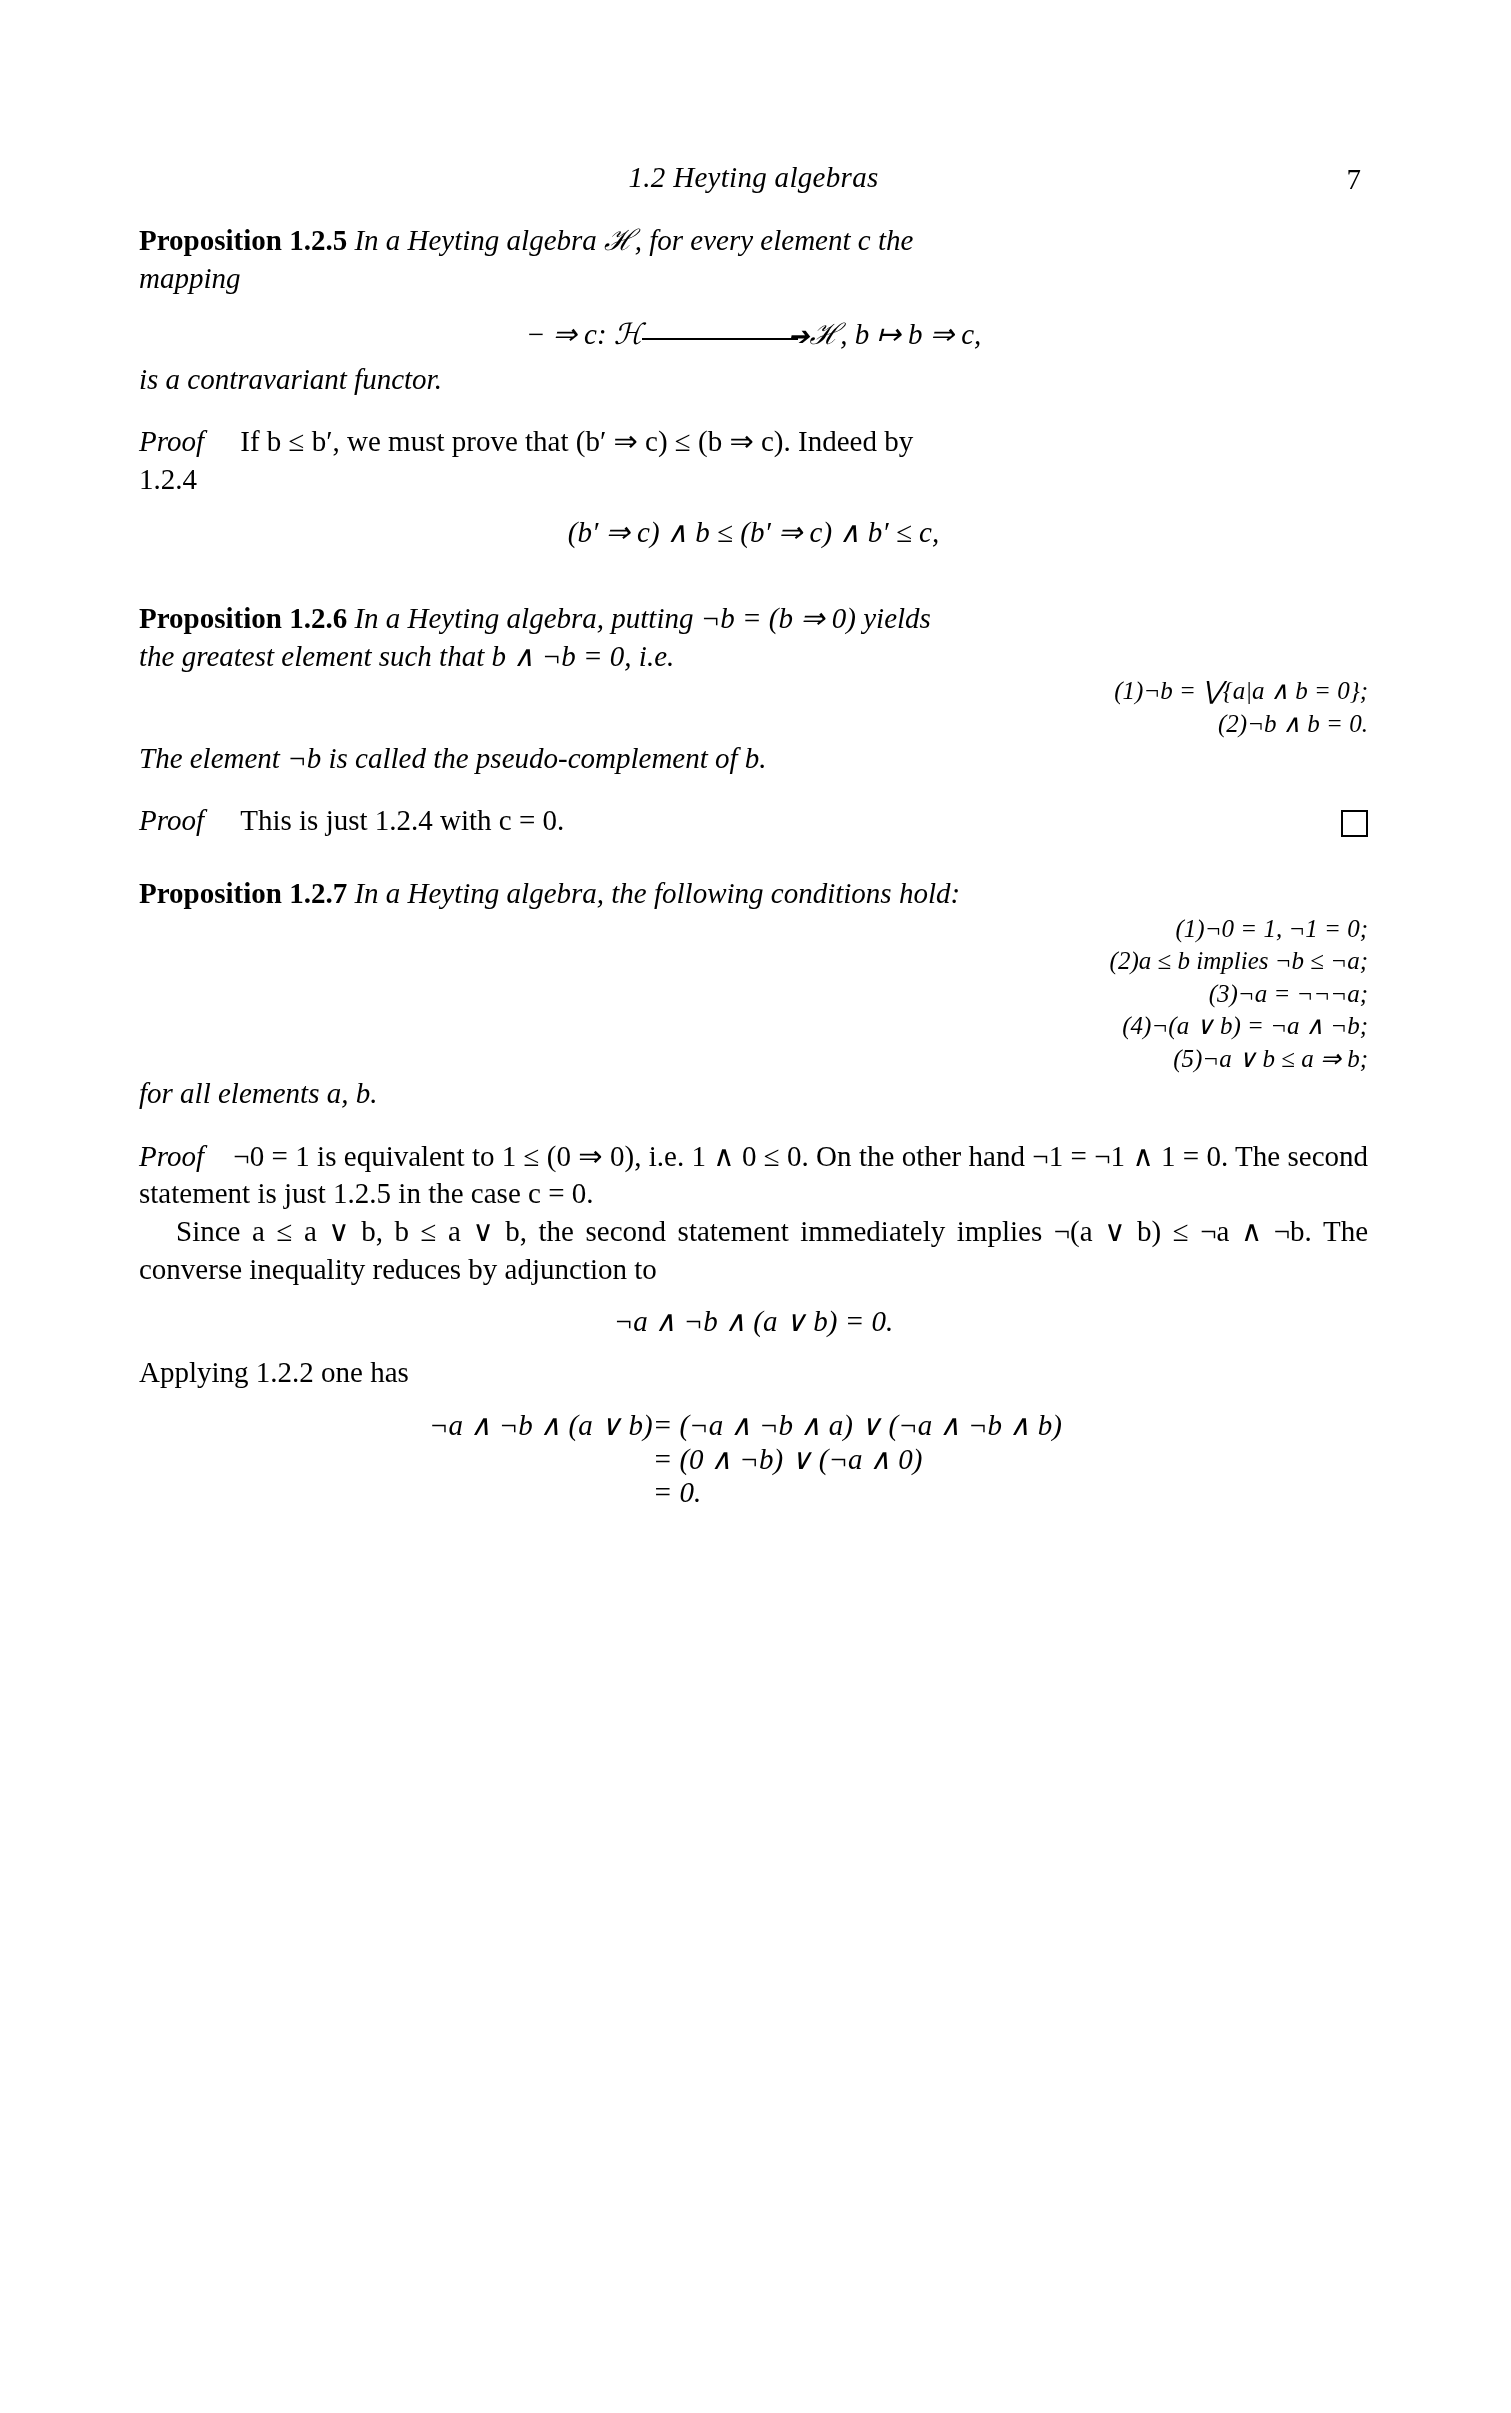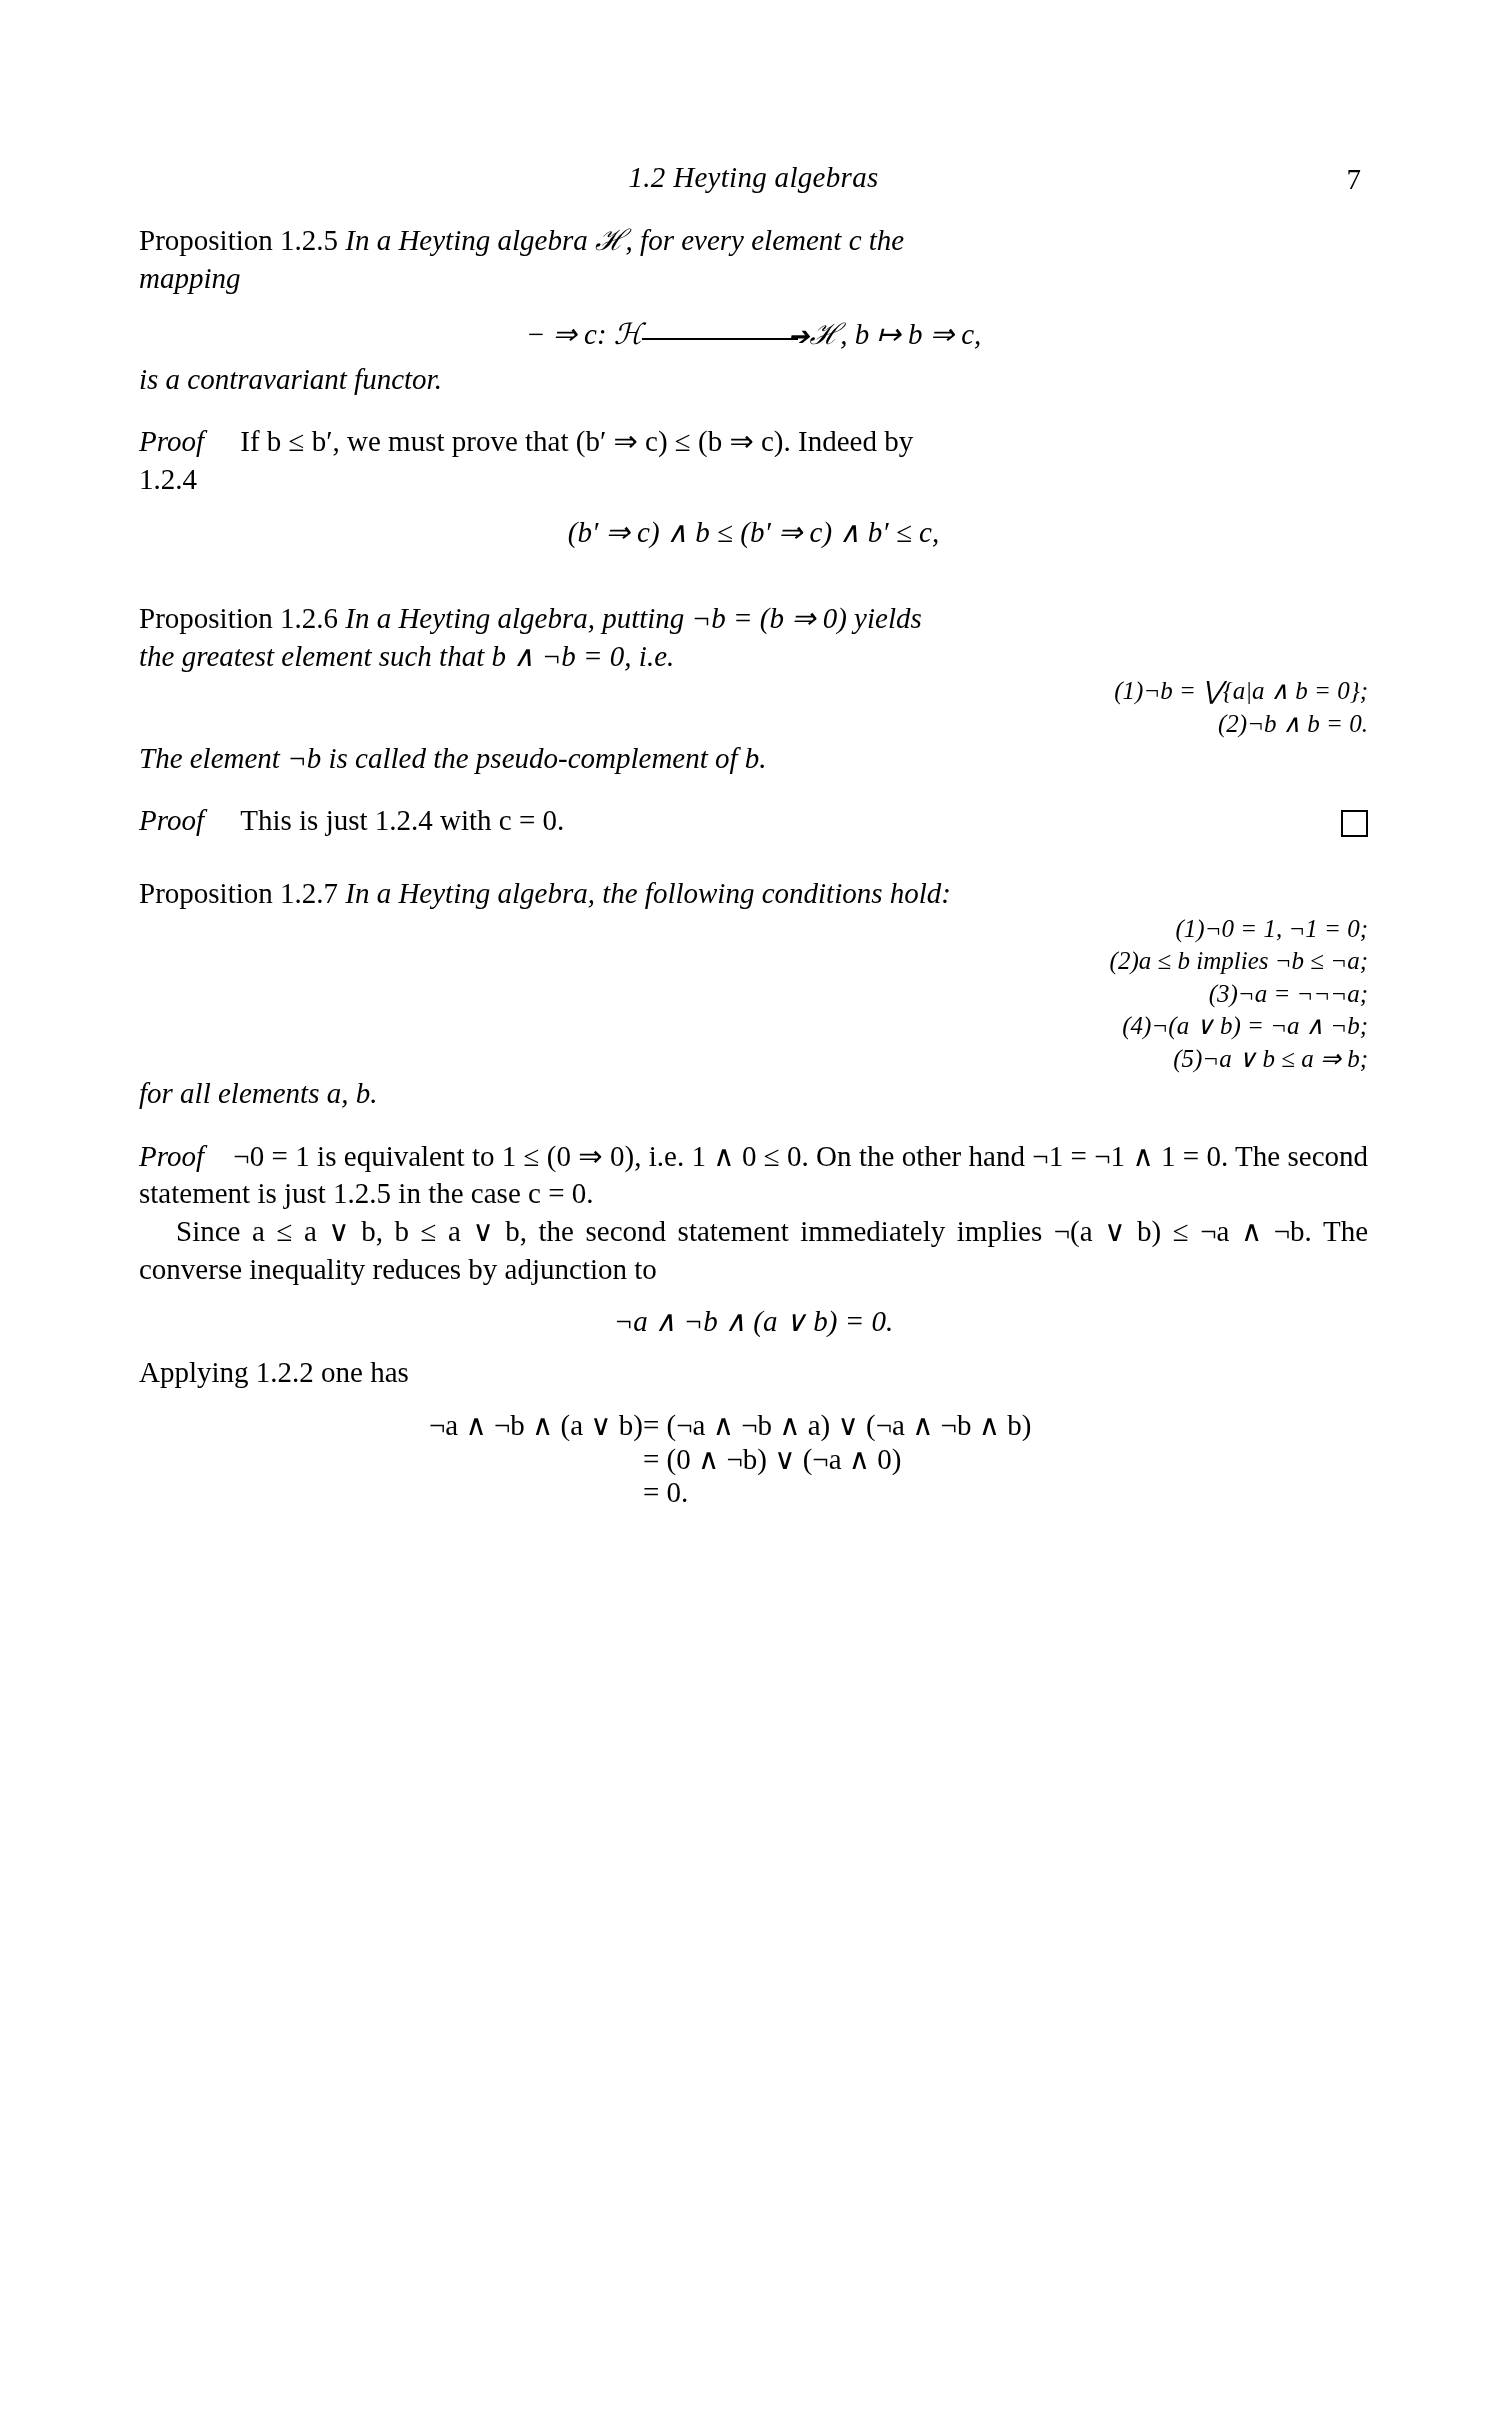--- a/index.html
+++ b/index.html
@@ -59,21 +59,21 @@
     margin: 0 0 0 0;
   }
   .indent { text-indent: 37px; }
 
   .stmt {
     font-size: 29px;
     line-height: 1.30;
     text-align: justify;
   }
   .lab {
-    font-weight: normal;
+    font-weight: bold;
     font-size: 29px;
   }
   .it { font-style: italic; }
 
   .proofword {
     font-style: italic;
   }
 
   .displaymath {
     font-size: 29px;
@@ -122,20 +122,21 @@
   }
   .arrowline .head {
     position: absolute;
     right: 0;
     top: 0.4px;
     font-size: 26px;
     line-height: 10.5px;
   }
   .eqalign {
     font-size: 29px;
+    font-style: italic;
   }
   .eqbox {
     margin: 0 auto;
     display: table;
   }
   .eqline {
     display: table-row;
   }
   .eqlhs, .eqrhs {
     display: table-cell;

